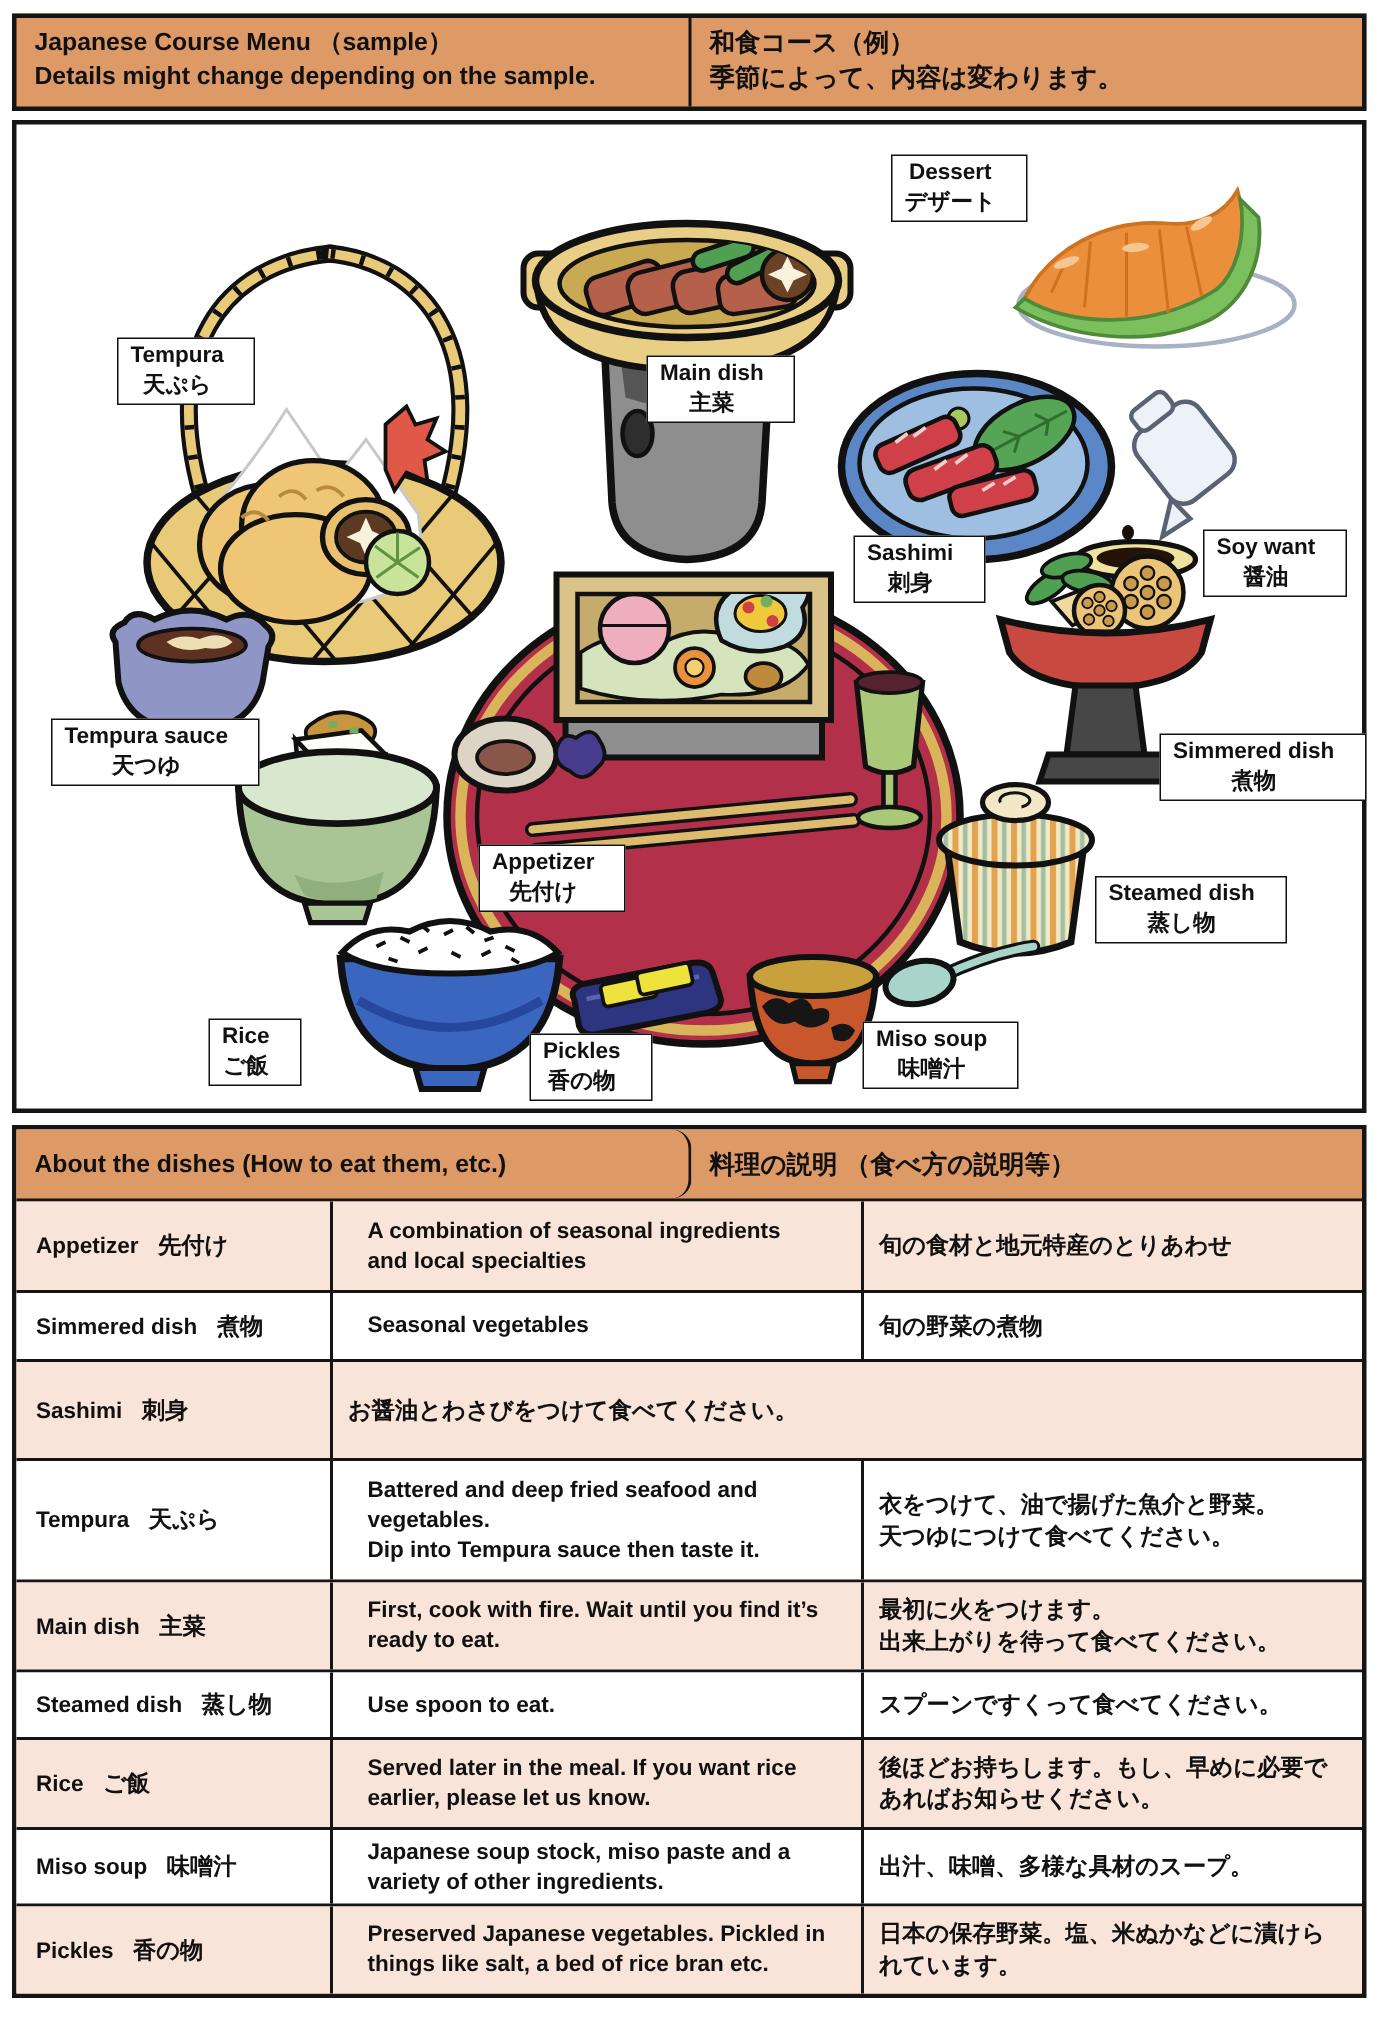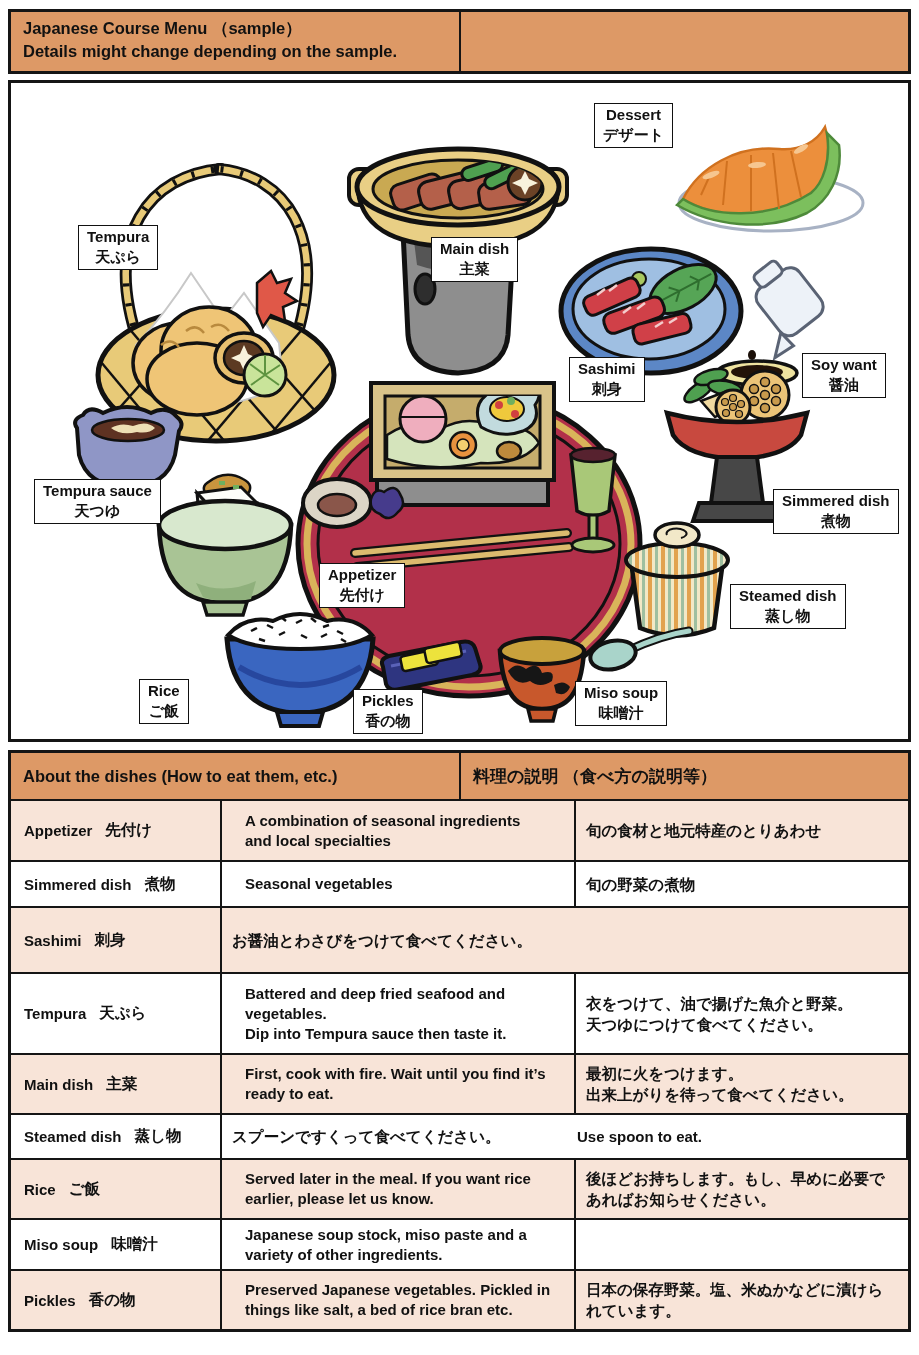--- a/index.html
+++ b/index.html
@@ -21,31 +21,31 @@
   .top-header .cell.ja .l1, .top-header .cell.ja .l2 { font-size:17px; }
   
   .illustration {
     position:absolute; left:8px; top:80px; width:903px; height:662px;
     background:#ffffff; border:3px solid #151515;
   }
   .illustration svg { position:absolute; left:0; top:0; }
   .food-label {
     position:absolute; z-index:5; background:#ffffff; border:1.5px solid #111;
     display:inline-flex; flex-direction:column; align-items:center;
-    padding:1px 8px 2px 8px; white-space:nowrap; text-align:right;
+    padding:1px 20px 2px 8px; white-space:nowrap; text-align:right;
   }
   .food-label .en { font-size:15px; font-weight:bold; line-height:20px; }
   .food-label .ja { font-size:15px; font-weight:bold; line-height:20px; }
   
   .dish-table {
     position:absolute; left:8px; top:750px; width:903px;
     border:3px solid #151515; background:#fff;
   }
   .dt-header { display:flex; background:#DD9966; height:48px; border-bottom:2px solid #151515; }
-  .dt-header .h { display:flex; align-items:center; padding:0 12px; font-weight:bold; font-size:16.5px; }
+  .dt-header .h { display:flex; align-items:center; padding:0 12px; font-weight:bold; font-size:16.5px;border-radius:13px; }
   .dt-header .h.en { width:450px; border-right:2.5px solid #151515; }
   .dt-header .h.ja { flex:1; font-size:17px; }
   .dish-row { display:flex; border-bottom:2px solid #151515; background:#fff; }
   .dish-row:last-child { border-bottom:none; }
   .dish-row.alt { background:#F8E4D8; }
   .dish-row .c { display:flex; align-items:center; }
   .dish-row .c1 { width:211px; border-right:2px solid #151515; padding:4px 6px 4px 13px; }
   .dish-row .c2 { width:354px; border-right:2px solid #151515; padding:5px 23px; }
   .dish-row .c3 { flex:1; padding:5px 10px; }
   .dish-name-en { font-size:15px; font-weight:bold; }
@@ -59,20 +59,24 @@
 </style>
 </head>
 <body>
 
 <div class="page">
 
   <div class="top-header">
     <div class="cell en">
       <div class="l1">Japanese Course Menu （sample）</div>
       <div class="l2">Details might change depending on the sample.</div>
+    </div>
+    <div class="cell ja">
+      <div class="l1">和食コース（例）</div>
+      <div class="l2">季節によって、内容は変わります。</div>
     </div>
   </div>
 
   <div class="illustration">
     <svg width="897" height="656" viewBox="0 0 897 656">
       <defs>
         <pattern id="stripes" width="13" height="8" patternUnits="userSpaceOnUse">
           <rect width="13" height="8" fill="#F2E8C6"></rect>
           <rect x="0" width="4" height="8" fill="#E2A24E"></rect>
           <rect x="7" width="3" height="8" fill="#9FBFA0"></rect>
@@ -446,25 +450,25 @@
       <div class="c c3">
           <span class="desc-ja">最初に火をつけます。
 出来上がりを待って食べてください。</span>
         </div>
     </div>
     <div class="dish-row r5">
       <div class="c c1">
           <span class="dish-name-en">Steamed dish</span>
           <span class="dish-name-ja">蒸し物</span>
         </div>
+      <div class="c c2">
+          <span class="desc-en">Use spoon to eat.</span>
+        </div>
       <div class="c c3">
           <span class="desc-ja">スプーンですくって食べてください。</span>
-        </div>
-      <div class="c c2">
-          <span class="desc-en">Use spoon to eat.</span>
         </div>
     </div>
     <div class="dish-row alt r6">
       <div class="c c1">
           <span class="dish-name-en">Rice</span>
           <span class="dish-name-ja">ご飯</span>
         </div>
       <div class="c c2">
           <span class="desc-en">Served later in the meal. If you want rice earlier, please let us know.</span>
         </div>
@@ -473,20 +477,23 @@
         </div>
     </div>
     <div class="dish-row r7">
       <div class="c c1">
           <span class="dish-name-en">Miso soup</span>
           <span class="dish-name-ja">味噌汁</span>
         </div>
       <div class="c c2">
           <span class="desc-en">Japanese soup stock, miso paste and a variety of other ingredients.</span>
         </div>
+      <div class="c c3">
+          <span class="desc-ja">出汁、味噌、多様な具材のスープ。</span>
+        </div>
     </div>
     <div class="dish-row alt r8">
       <div class="c c1">
           <span class="dish-name-en">Pickles</span>
           <span class="dish-name-ja">香の物</span>
         </div>
       <div class="c c2">
           <span class="desc-en">Preserved Japanese vegetables. Pickled in things like salt, a bed of rice bran etc.</span>
         </div>
       <div class="c c3">

